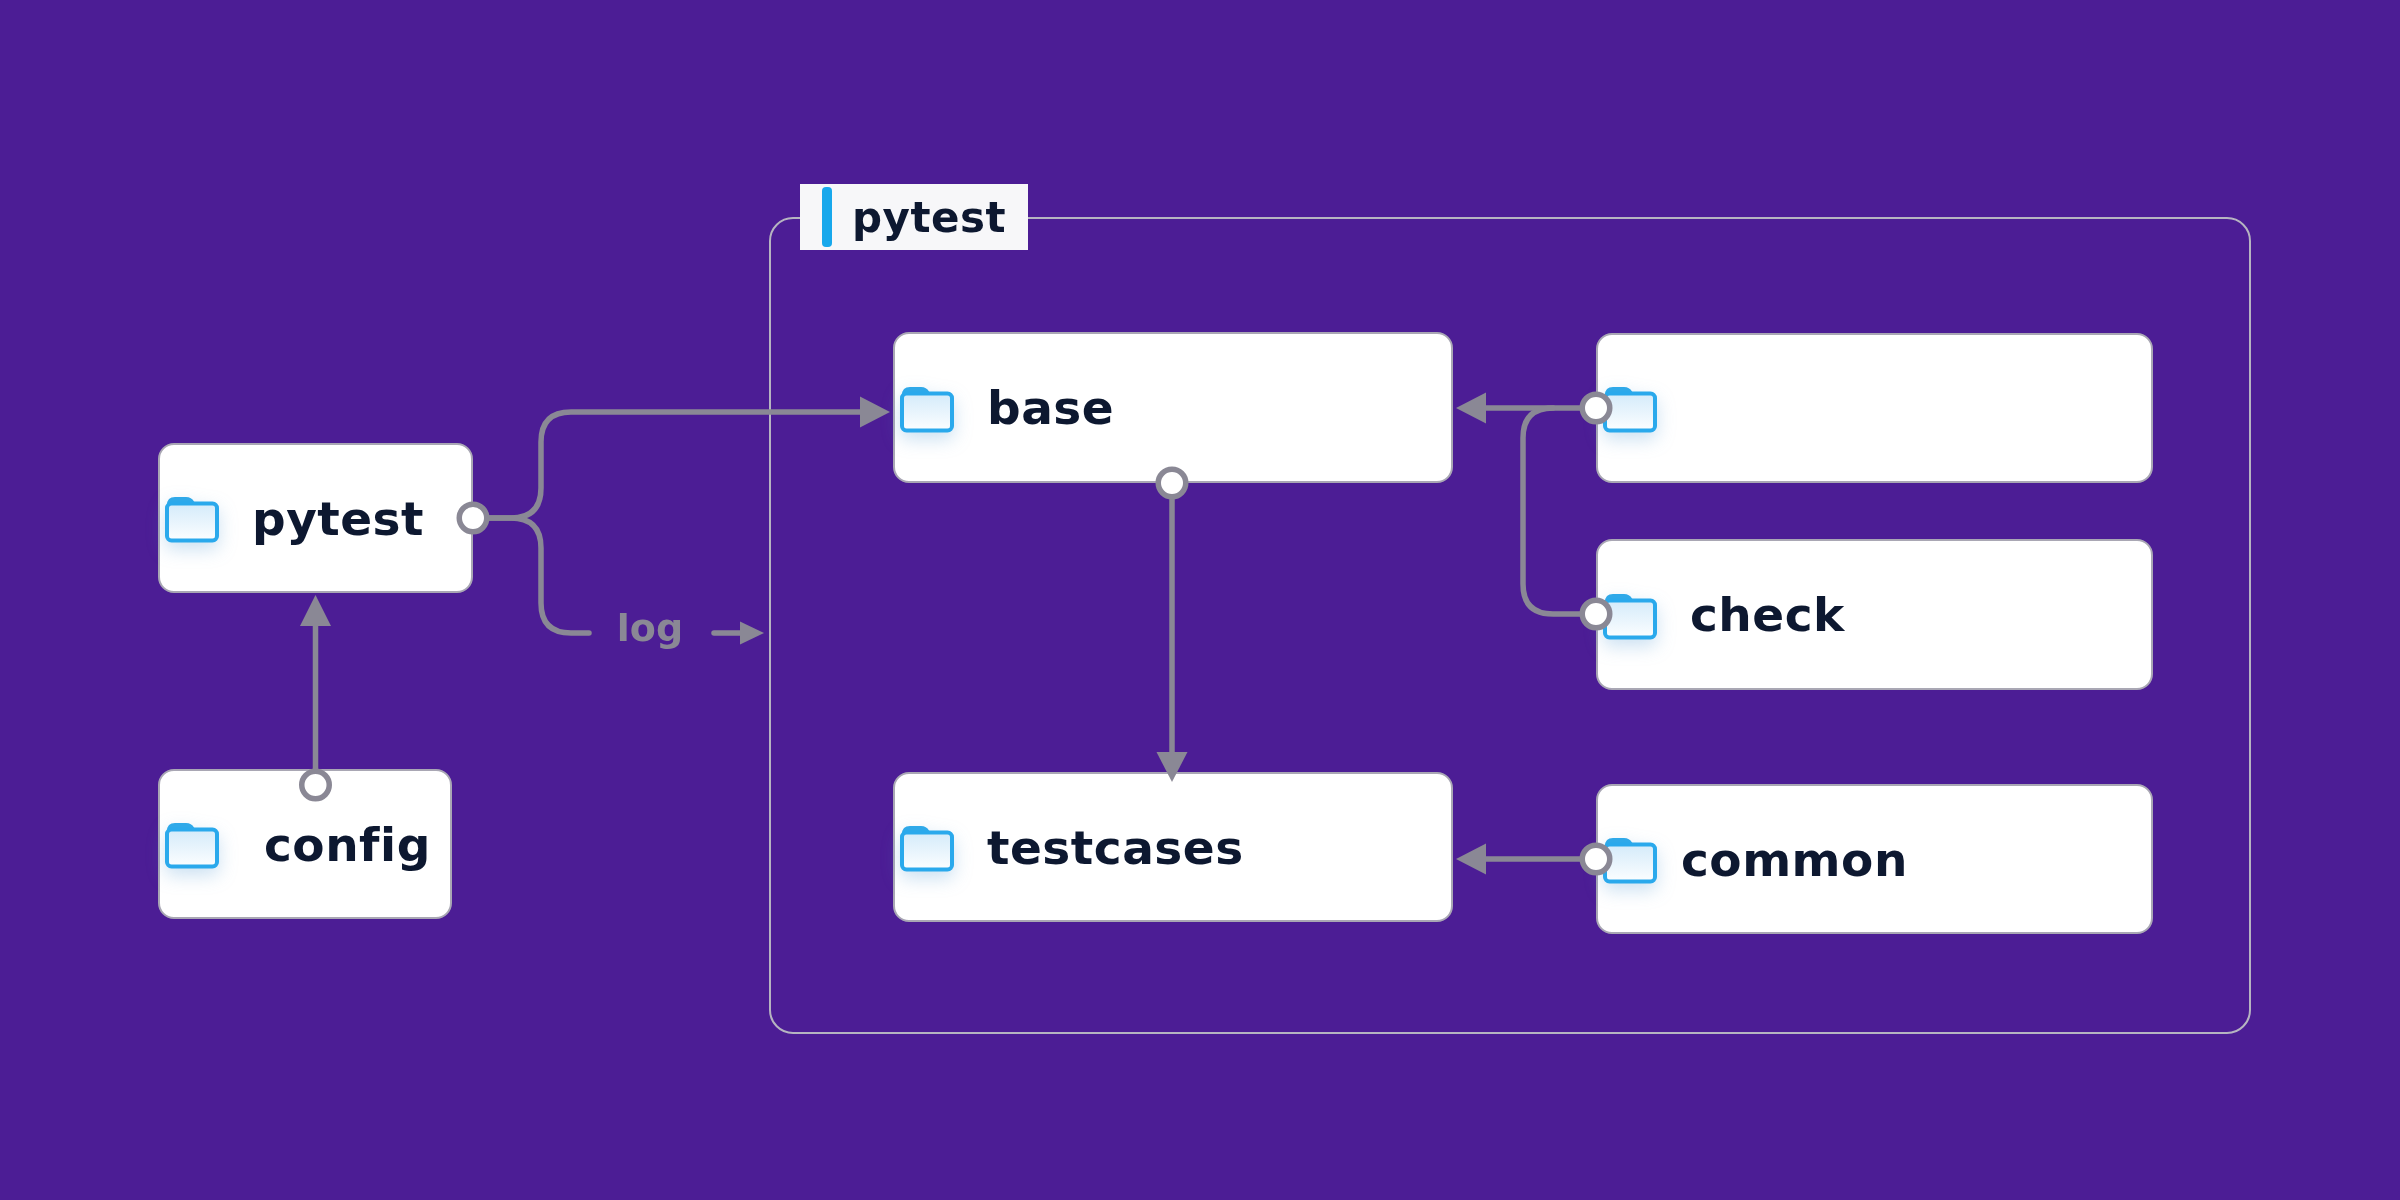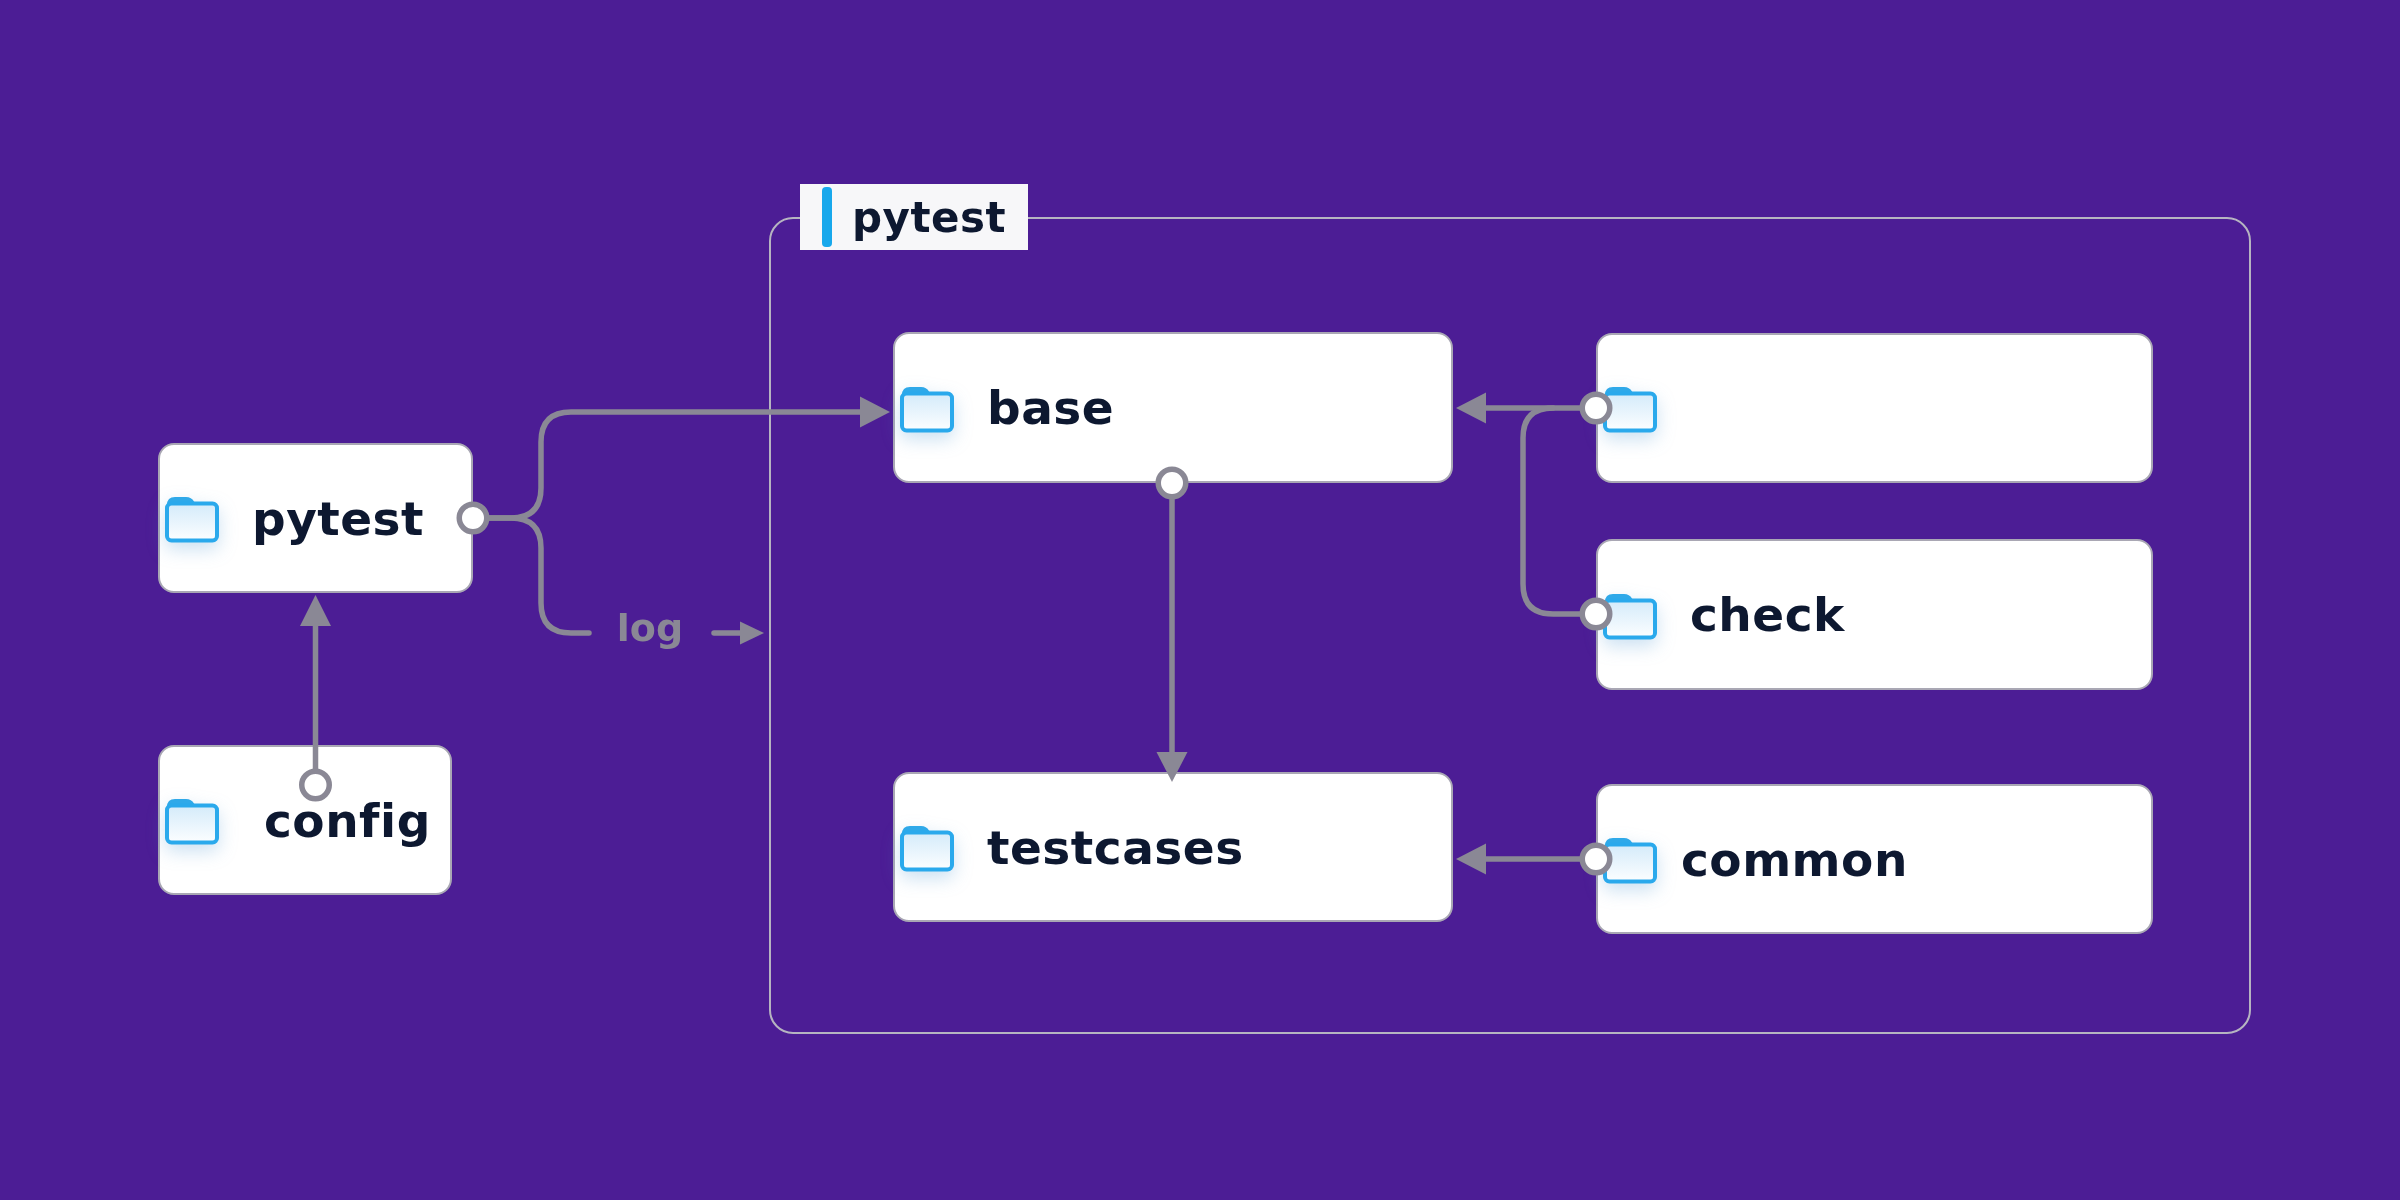--- a/index.html
+++ b/index.html
@@ -125,21 +125,21 @@
           <stop offset="0" stop-color="#d4ebfa"></stop>
           <stop offset="1" stop-color="#fcfeff"></stop>
         </linearGradient>
       </defs>
       <path d="M7 14 Q7 6 15 6 H26 Q31.5 6 34 10.5 L36 14 Z" fill="#2fa9e9"></path>
       <rect x="7" y="12.5" width="50" height="37" rx="4.5" fill="url(#fgrad)" stroke="#2aa9ec" stroke-width="4"></rect>
     </svg>
     <span class="label">pytest</span>
   </div>
 
-  <div class="node" style="left:158px; top:745px; width:294px; height:150px;gap:40px;">
+  <div class="node" style="left:158px; top:769px; width:294px; height:150px;gap:40px;">
     <svg class="folder" viewBox="0 0 64 54" aria-hidden="true">
       <path d="M7 14 Q7 6 15 6 H26 Q31.5 6 34 10.5 L36 14 Z" fill="#2fa9e9"></path>
       <rect x="7" y="12.5" width="50" height="37" rx="4.5" fill="url(#fgrad)" stroke="#2aa9ec" stroke-width="4"></rect>
     </svg>
     <span class="label">config</span>
   </div>
 
   <div class="node" style="left:893px; top:332px; width:560px; height:151px;">
     <svg class="folder" viewBox="0 0 64 54" aria-hidden="true">
       <path d="M7 14 Q7 6 15 6 H26 Q31.5 6 34 10.5 L36 14 Z" fill="#2fa9e9"></path>

